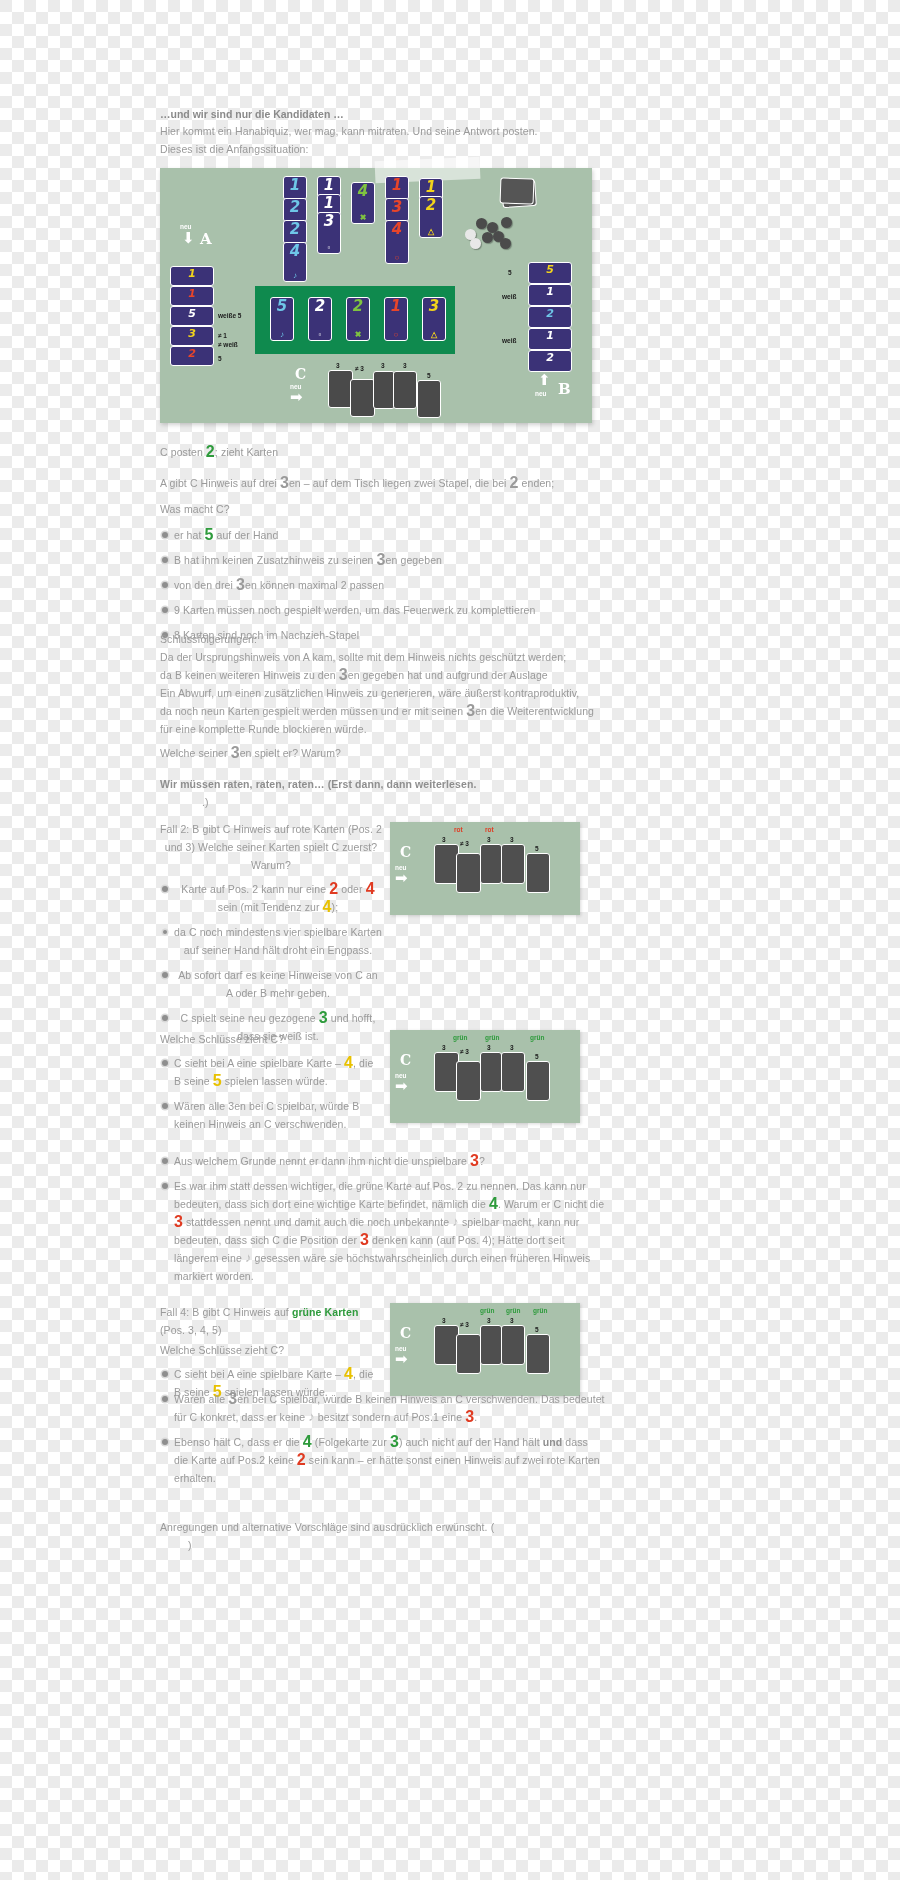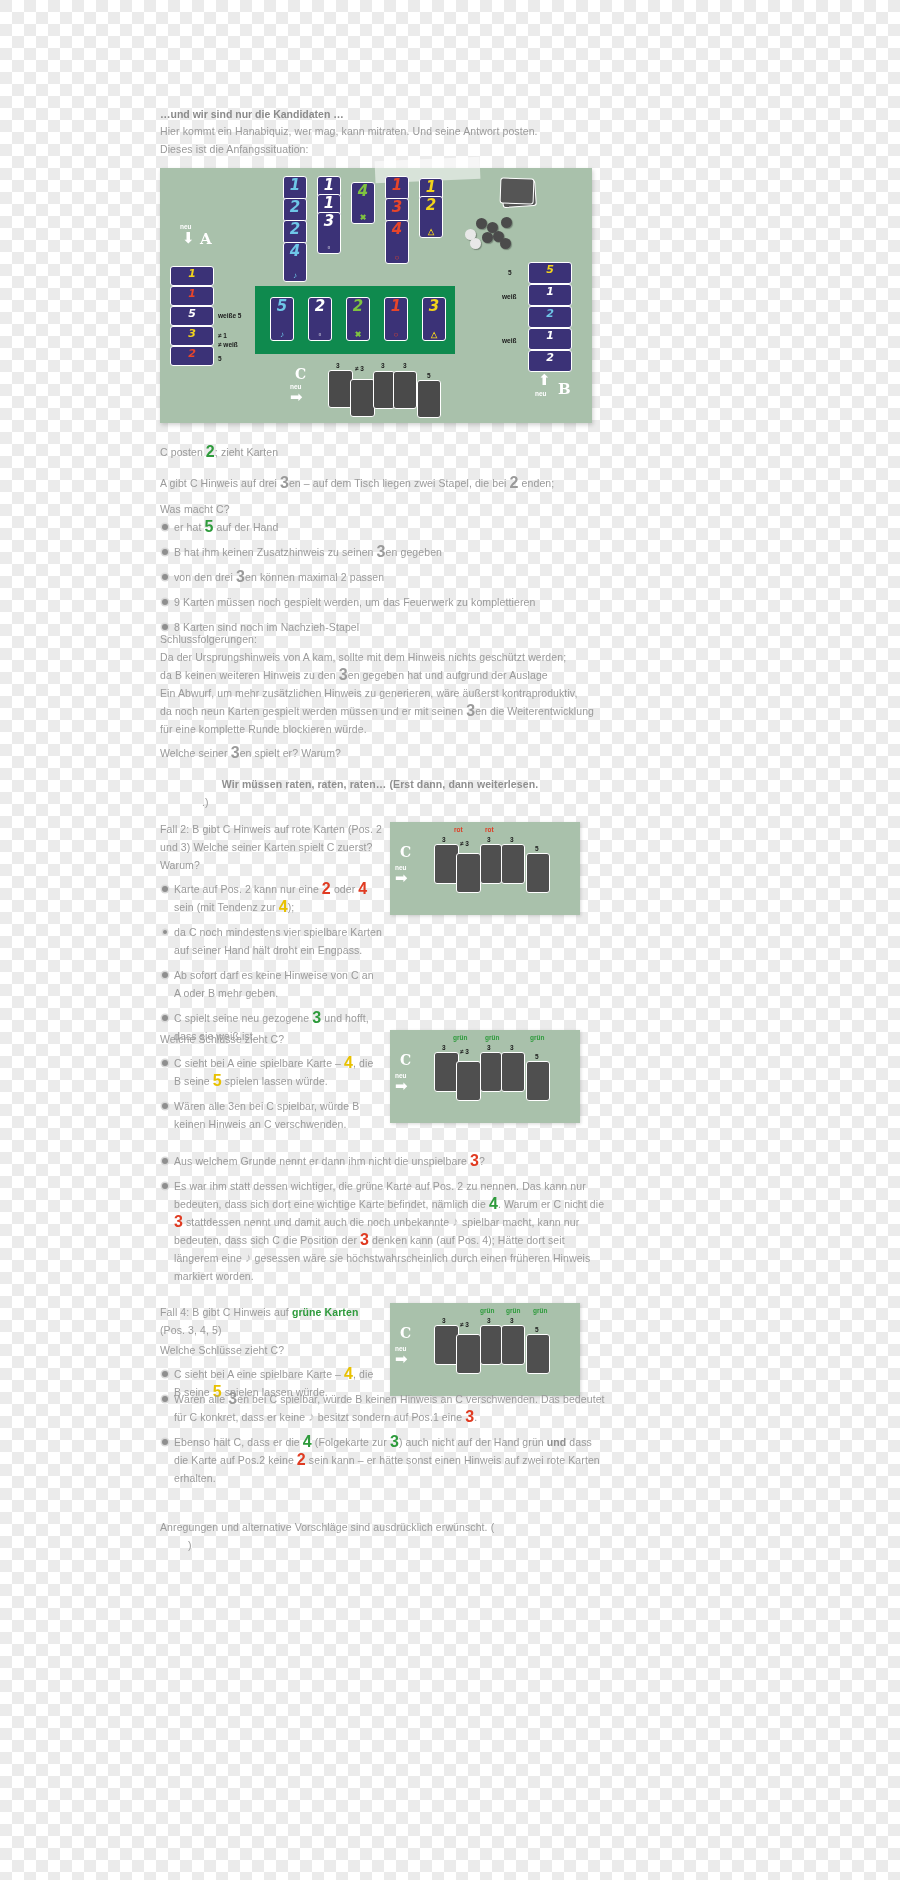--- a/index.html
+++ b/index.html
@@ -8,21 +8,21 @@
     font-family:"Liberation Sans", sans-serif;
     background:
       repeating-conic-gradient(#ffffff 0% 25%, #ebebeb 0% 50%) 0 0/24px 24px;
     position:relative;
     overflow:hidden;
   }
   .page{position:absolute;left:160px;top:0;width:580px;height:1880px;}
 
   
   .txt{color:#9a9a9a;font-size:10.5px;line-height:18px;letter-spacing:.1px;}
-  .txt b, .bold{font-weight:bold;color:#8f8f8f;text-align:center;}
+  .txt b, .bold{font-weight:bold;color:#8f8f8f;}
   .hdr{font-weight:bold;color:#8a8a8a;font-size:10.5px;}
   .big{font-size:16px;font-weight:bold;vertical-align:-1px;}
   .g{color:#2e9b3c;}   
   .y{color:#e8c100;}   
   .r{color:#e03b22;}   
   .w{color:#bdbdbd;}   
   .gl{color:#2e9b3c;font-weight:bold;}
 
   .para{margin:0 0 13px 0;}
   .tight{margin:0 0 2px 0;}
@@ -249,21 +249,21 @@
   <div style="position:absolute;left:0;top:443px;width:440px;">
     <div class="txt para">
       <span>C posten </span><span class="big g">2</span><span>; zieht Karten</span>
     </div>
     <div class="txt para">
       <span>A gibt C Hinweis auf drei </span><span class="big">3</span><span>en – auf dem Tisch liegen zwei Stapel, die bei </span><span class="big">2</span><span> enden;</span>
     </div>
   </div>
 
   <div style="position:absolute;left:0;top:500px;width:440px;">
-    <div class="txt" style="">Was macht C?</div>
+    <div class="txt" style="margin-bottom:8px">Was macht C?</div>
 
     <div class="txt bul">
       <span>er hat </span><span class="big g">5</span><span> auf der Hand</span>
     </div>
     <div class="txt bul">
       <span>B hat ihm keinen Zusatzhinweis zu seinen </span><span class="big">3</span><span>en gegeben</span>
     </div>
     <div class="txt bul">
       <span>von den drei </span><span class="big">3</span><span>en können maximal 2 passen</span>
     </div>
@@ -271,36 +271,36 @@
     <div class="txt bul">8 Karten sind noch im Nachzieh-Stapel</div>
   </div>
 
   <div style="position:absolute;left:0;top:630px;width:448px;">
     <div class="txt">Schlussfolgerungen:</div>
     <div class="txt">Da der Ursprungshinweis von A kam, sollte mit dem Hinweis nichts geschützt werden;</div>
     <div class="txt">
       <span>da B keinen weiteren Hinweis zu den </span><span class="big">3</span><span>en gegeben hat und aufgrund der Auslage</span>
     </div>
 
-    <div class="txt">Ein Abwurf,  um mehr zusätzlichen Hinweis zu generieren, wäre äußerst kontraproduktiv,</div>
+    <div class="txt">Ein Abwurf,  um einen zusätzlichen Hinweis zu generieren, wäre äußerst kontraproduktiv,</div>
     <div class="txt">
       <span>da noch neun Karten gespielt werden müssen und er mit seinen </span><span class="big">3</span><span>en die Weiterentwicklung</span>
     </div>
     <div class="txt" style="margin-bottom:6px">für eine  komplette Runde blockieren würde.</div>
     <div class="txt">
       <span>Welche seiner </span><span class="big">3</span><span>en spielt er? Warum?</span>
     </div>
   </div>
 
   <div style="position:absolute;left:0;top:775px;width:440px;">
     <div class="txt bold">Wir müssen raten, raten, raten… (Erst dann, dann weiterlesen.</div>
     <div class="txt" style="margin-left:42px">.)</div>
   </div>
 
-  <div style="position:absolute;left:0;top:820px;width:222px;">
+  <div style="position:absolute;left:0;top:820px;width:222px;text-align:center;">
     <div class="txt" style="margin-bottom:6px">Fall 2:  B gibt C Hinweis auf rote Karten (Pos. 2 und 3) Welche seiner Karten spielt C zuerst? Warum?</div>
     <div class="txt bul">
       <span>Karte auf Pos. 2 kann nur eine </span><span class="big r">2</span><span> oder </span><span class="big r">4</span><span> sein (mit Tendenz zur </span><span class="big y">4</span><span>);</span>
     </div>
     <div class="txt bul sm">da C noch mindestens vier spielbare Karten auf seiner Hand hält droht ein Engpass.</div>
     <div class="txt bul">Ab sofort darf es keine Hinweise von C an A oder B mehr geben.</div>
     <div class="txt bul">
       <span>C spielt seine neu gezogene </span><span class="big g">3</span><span> und hofft, dass sie weiß ist.</span>
     </div>
   </div>
@@ -399,21 +399,21 @@
     <span class="lblw" style="left:90px;top:3px;color:#2e9b3c;">grün</span>
     <span class="lblw" style="left:116px;top:3px;color:#2e9b3c;">grün</span>
     <span class="lblw" style="left:143px;top:3px;color:#2e9b3c;">grün</span>
   </div>
 
   <div style="position:absolute;left:0;top:1390px;width:445px;">
     <div class="txt bul">
       <span>Wären alle </span><span class="big">3</span><span>en bei C spielbar, würde B keinen Hinweis an C verschwenden. Das bedeutet für C konkret, dass er keine </span><span class="w" style="font-size:13px">♪</span><span> besitzt sondern auf Pos.1 eine </span><span class="big r">3</span><span>.</span>
     </div>
     <div class="txt bul">
-      <span>Ebenso hält C, dass er die </span><span class="big g">4</span><span> (Folgekarte zur </span><span class="big g">3</span><span>) auch nicht auf der Hand grün </span><span class="bold">und</span><span> dass die Karte auf Pos.2 keine </span><span class="big r">2</span><span> sein kann – er hätte sonst einen Hinweis auf zwei rote Karten erhalten.</span>
+      <span>Ebenso hält C, dass er die </span><span class="big g">4</span><span> (Folgekarte zur </span><span class="big g">3</span><span>) auch nicht auf der Hand hält </span><span class="bold">und</span><span> dass die Karte auf Pos.2 keine </span><span class="big r">2</span><span> sein kann – er hätte sonst einen Hinweis auf zwei rote Karten erhalten.</span>
     </div>
   </div>
 
   <div style="position:absolute;left:0;top:1518px;width:445px;">
     <div class="txt">Anregungen und alternative Vorschläge sind ausdrücklich erwünscht. (</div>
     <div class="txt" style="margin-left:28px">)</div>
   </div>
 
 </div>
 

